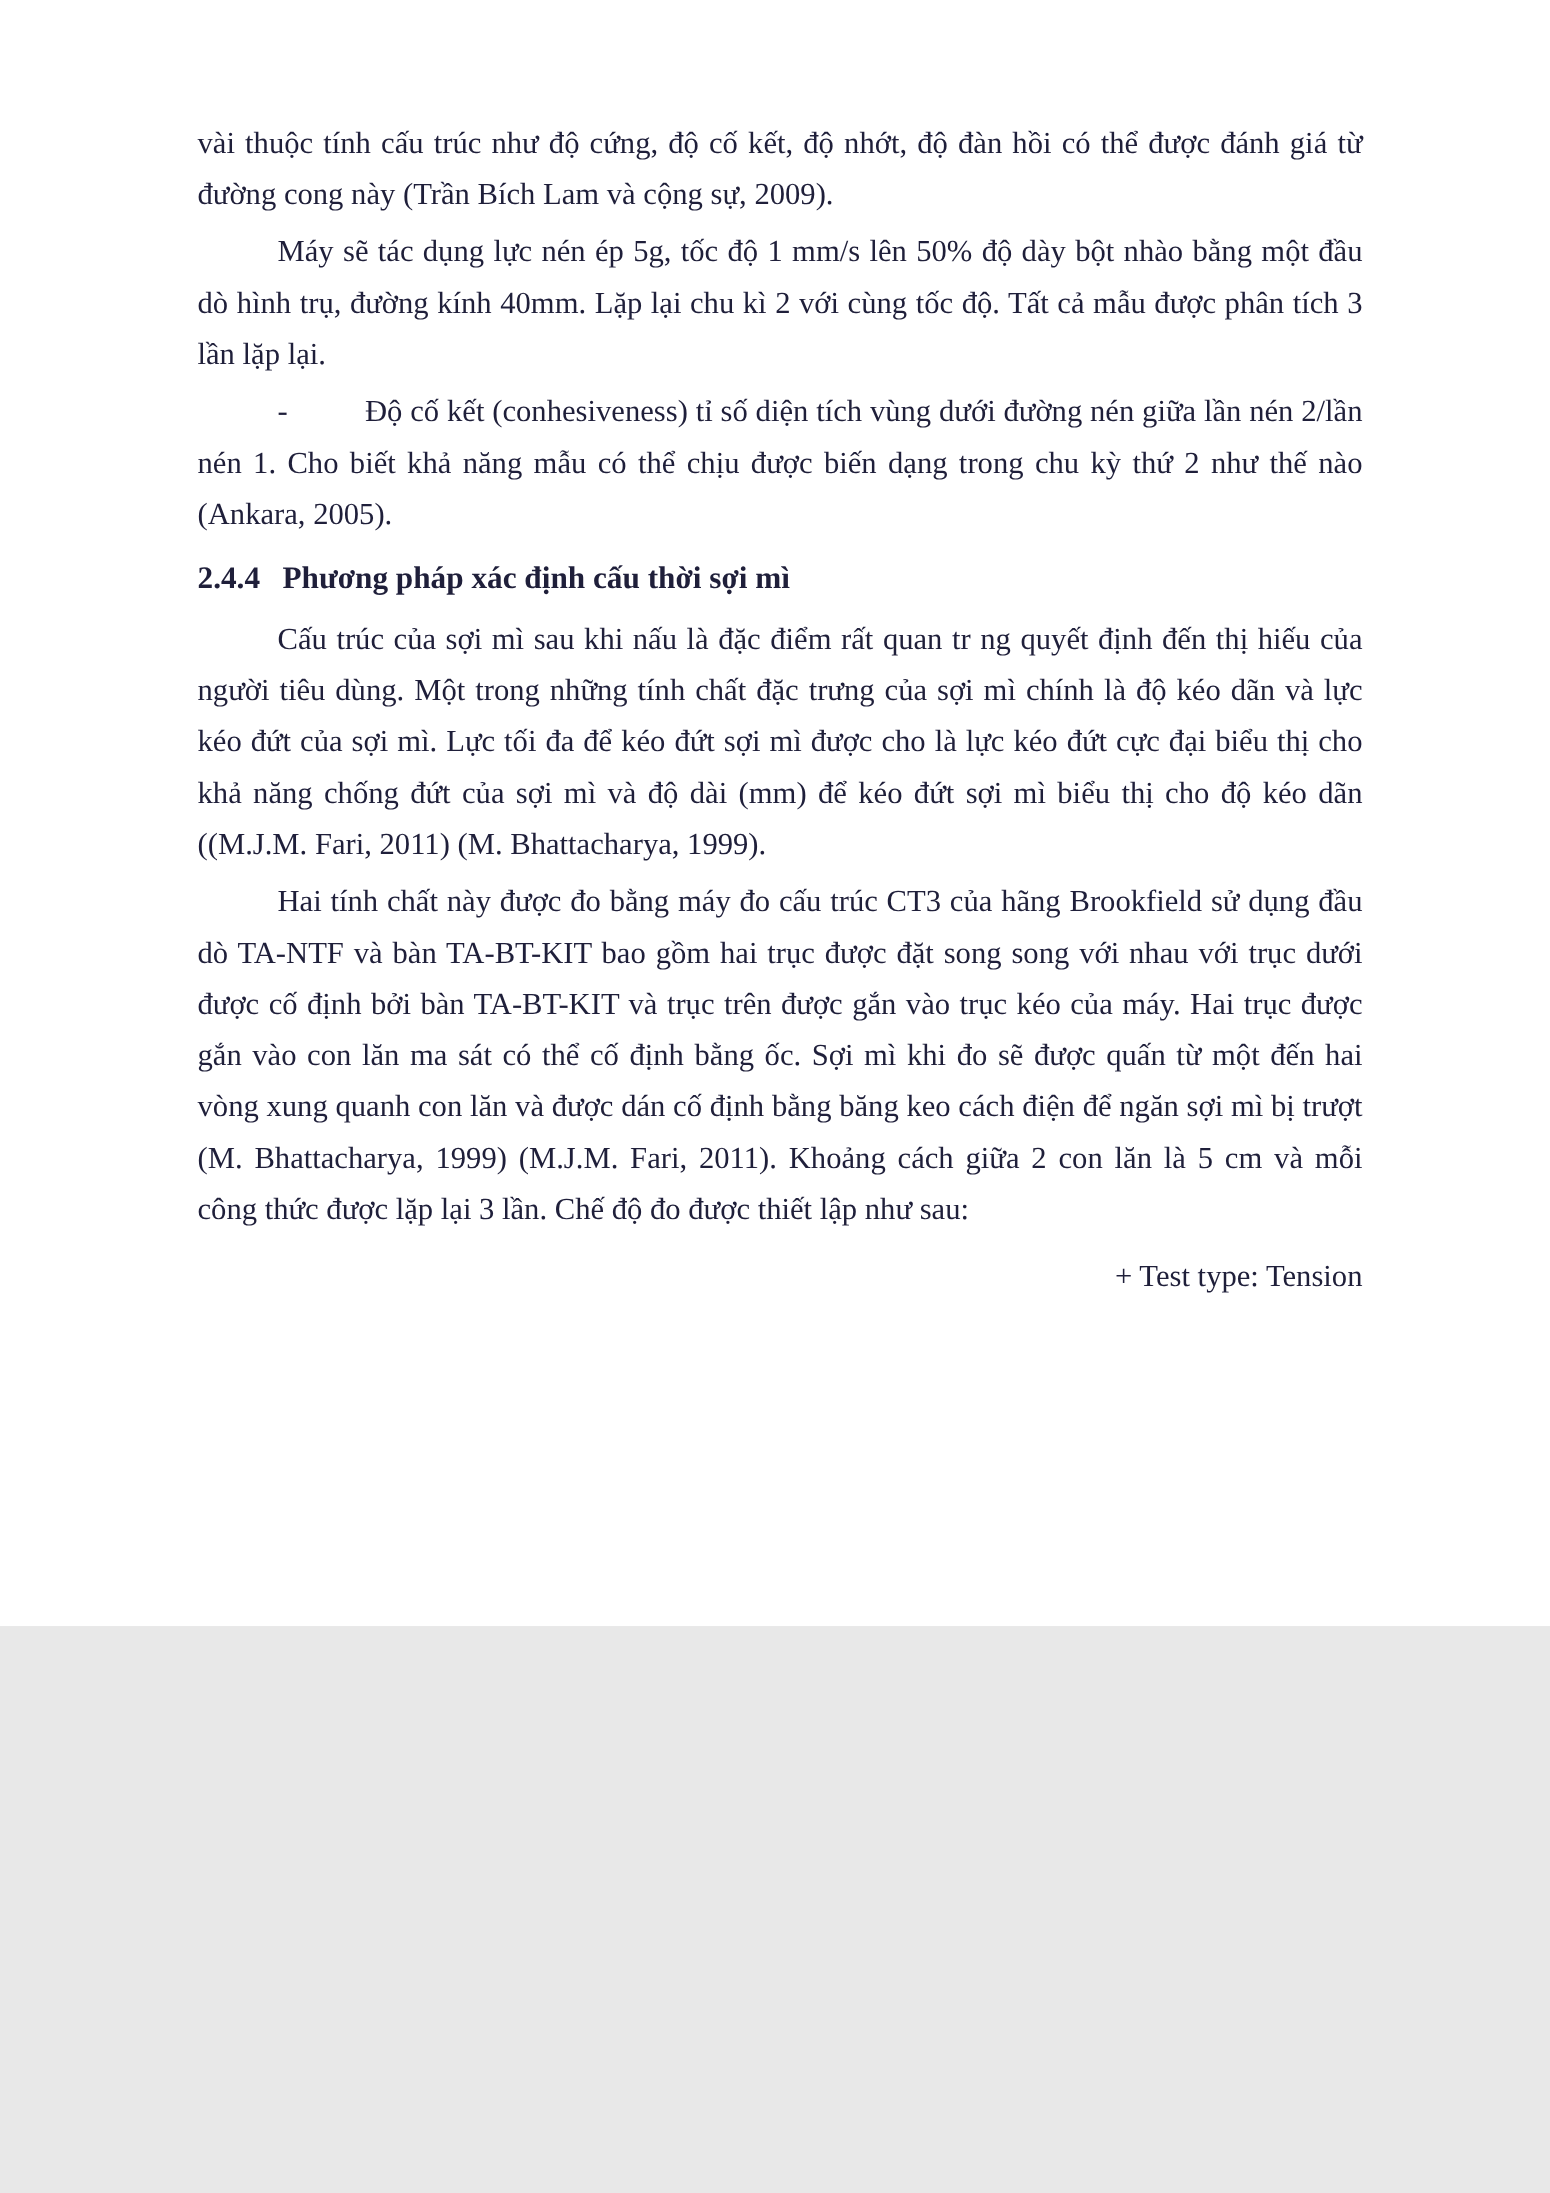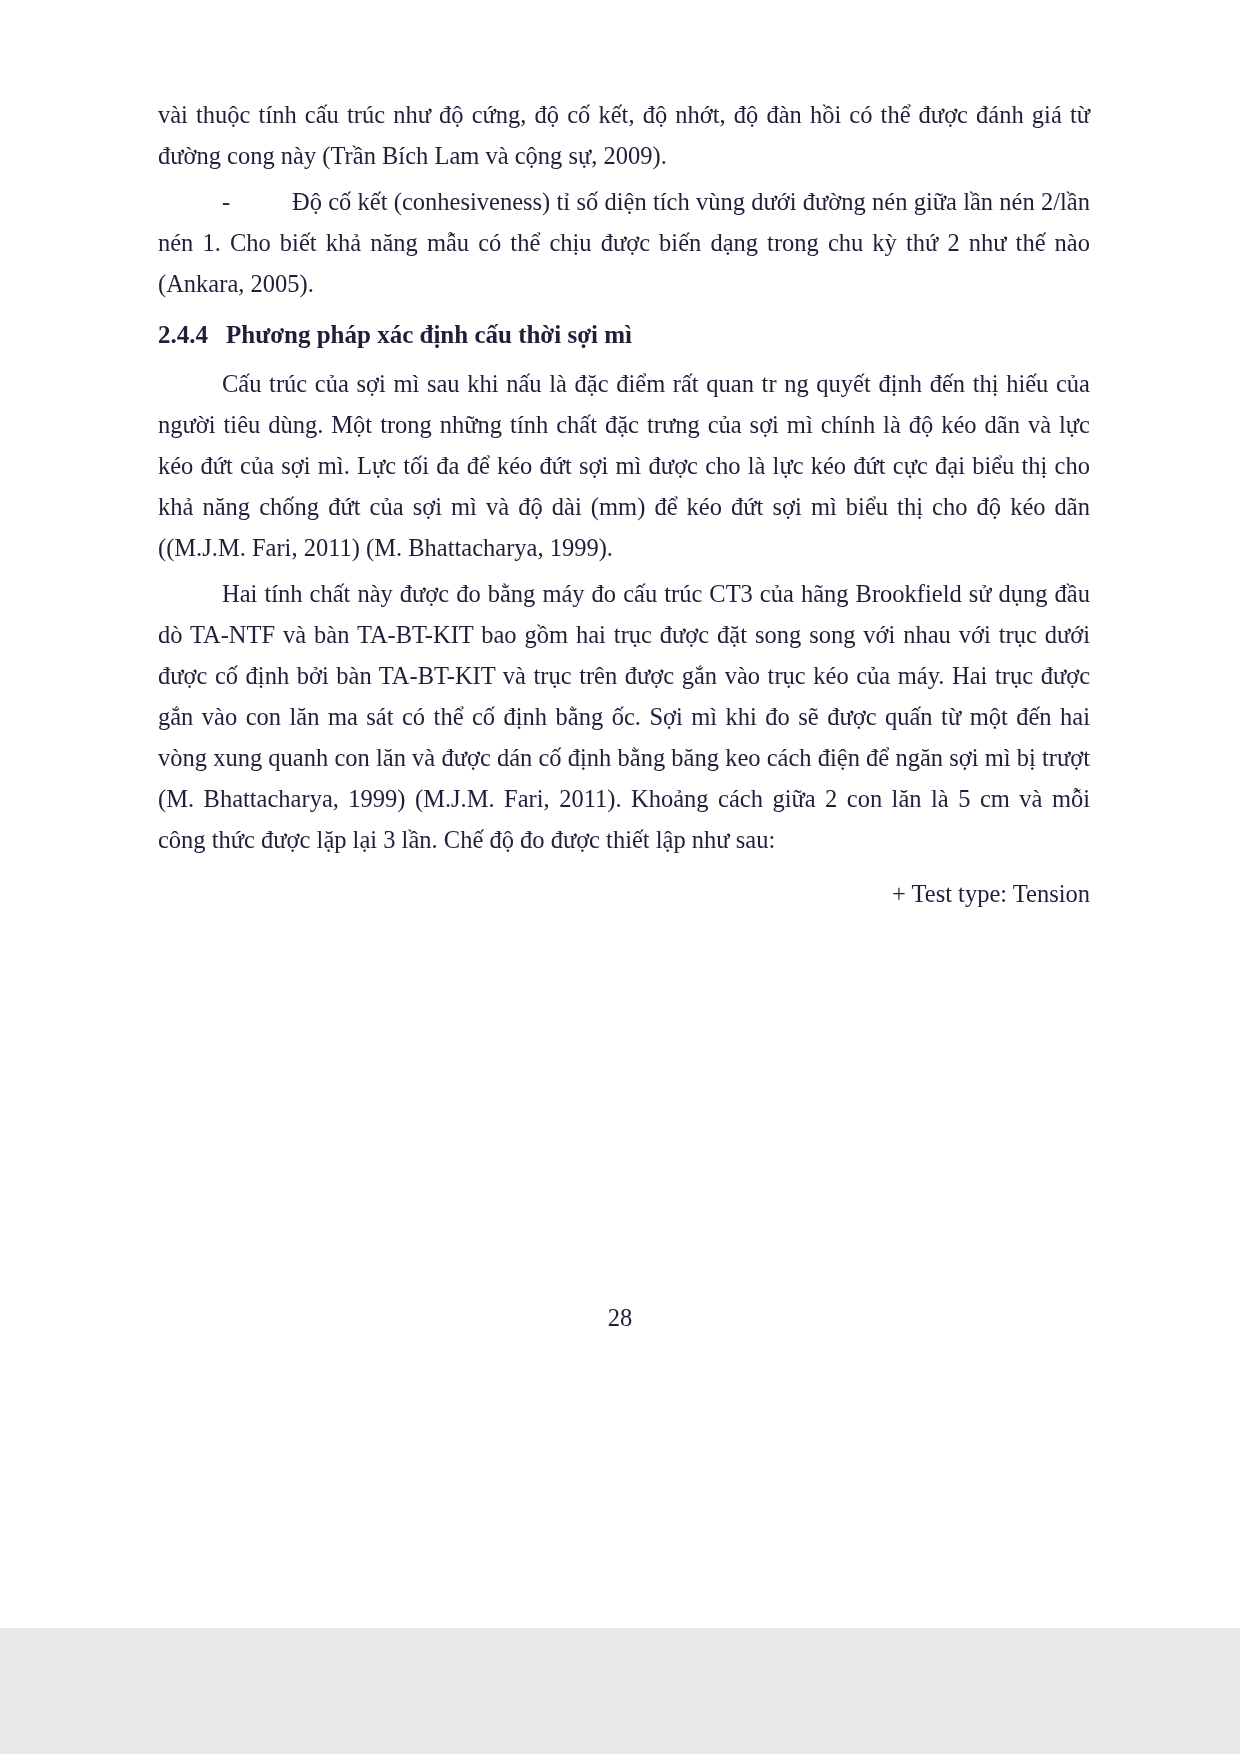--- a/index.html
+++ b/index.html
@@ -1,21 +1,21 @@
 <!DOCTYPE html>
 <html lang="vi"><head>
 <meta charset="utf-8">
 <title>Document Page 28</title>
 <style>
   * { box-sizing: border-box; }
   html, body { margin: 0; padding: 0; background: #e8e8e8; }
   .page {
     position: relative;
     width: 1240px;
-    height: 1628px;
+    height: 1301px;
     margin: 0 auto;
     background: #ffffff;
     font-family: "Liberation Serif", "DejaVu Serif", serif;
     font-size: 24.5px;
     line-height: 41px;
     color: #1f1f3a;
     padding: 94px 150px 0 158px;
     overflow: hidden;
   }
   .para {
@@ -49,20 +49,21 @@
   }
 </style>
 </head>
 <body>
 
 <div class="page">
 
   <p class="para">vài thuộc tính cấu trúc như độ cứng, độ cố kết, độ nhớt, độ đàn hồi có thể được đánh giá từ đường cong này (Trần Bích Lam và cộng sự, 2009).</p>
 
 
+  <p class="para indent">Máy sẽ tác dụng lực nén ép 5g, tốc độ 1 mm/s lên 50% độ dày bột nhào bằng một đầu dò hình trụ, đường kính 40mm. Lặp lại chu kì 2 với cùng tốc độ. Tất cả mẫu được phân tích 3 lần lặp lại.</p>
 
 
 
 
   <p class="para bullet">
     <span class="marker">-</span><span>Độ cố kết (conhesiveness) tỉ số diện tích vùng dưới đường nén giữa lần nén 2/lần nén 1. Cho biết khả năng mẫu có thể chịu được biến dạng trong chu kỳ thứ 2 như thế nào (Ankara, 2005).</span>
   </p>
 
   <p class="para heading">
     <span class="h-num">2.4.4</span><span class="h-title">Phương pháp xác định cấu thời sợi mì</span>

